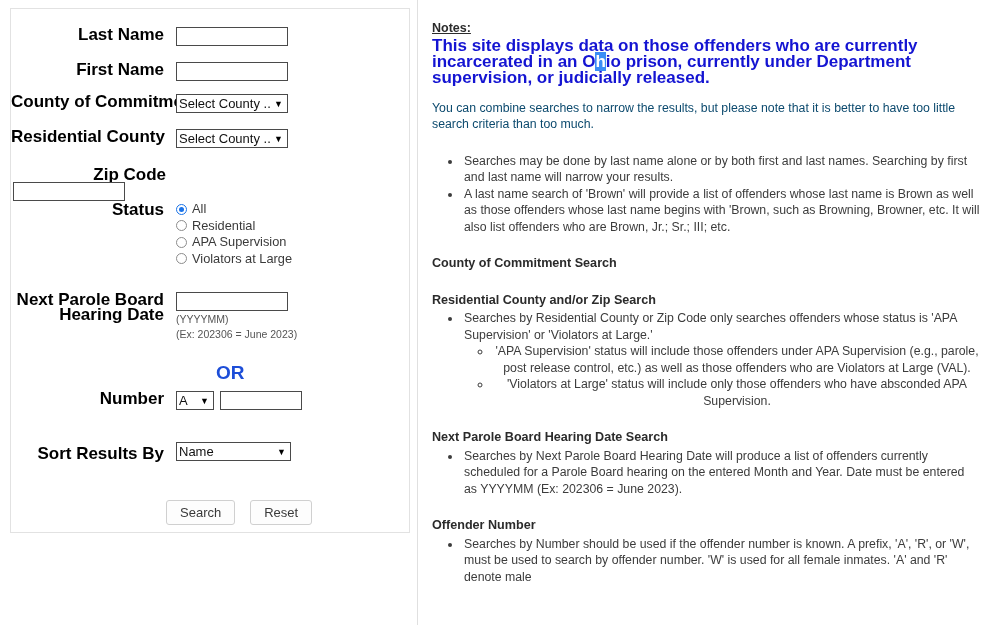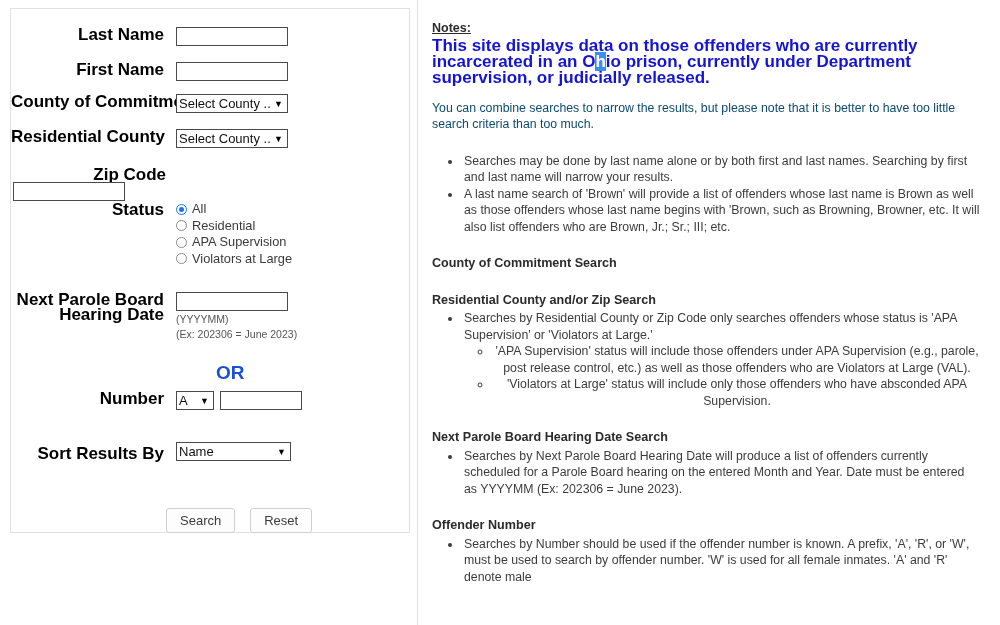--- a/index.html
+++ b/index.html
@@ -145,21 +145,20 @@
     font-weight: bold;
     color: #1d4ed8;
   }
 
   .btn-row {
     position: absolute;
     left: 155px;
     top: 491px;
     display: flex;
     gap: 15px;
-    margin-top: 8px;
   }
   .btn {
     min-width: 56px;
     height: 25px;
     border: 1px solid #d0d0d0;
     background: #fdfdfd;
     border-radius: 3px;
     font-family: "Liberation Sans", sans-serif;
     font-size: 13px;
     color: #3a3a3a;

